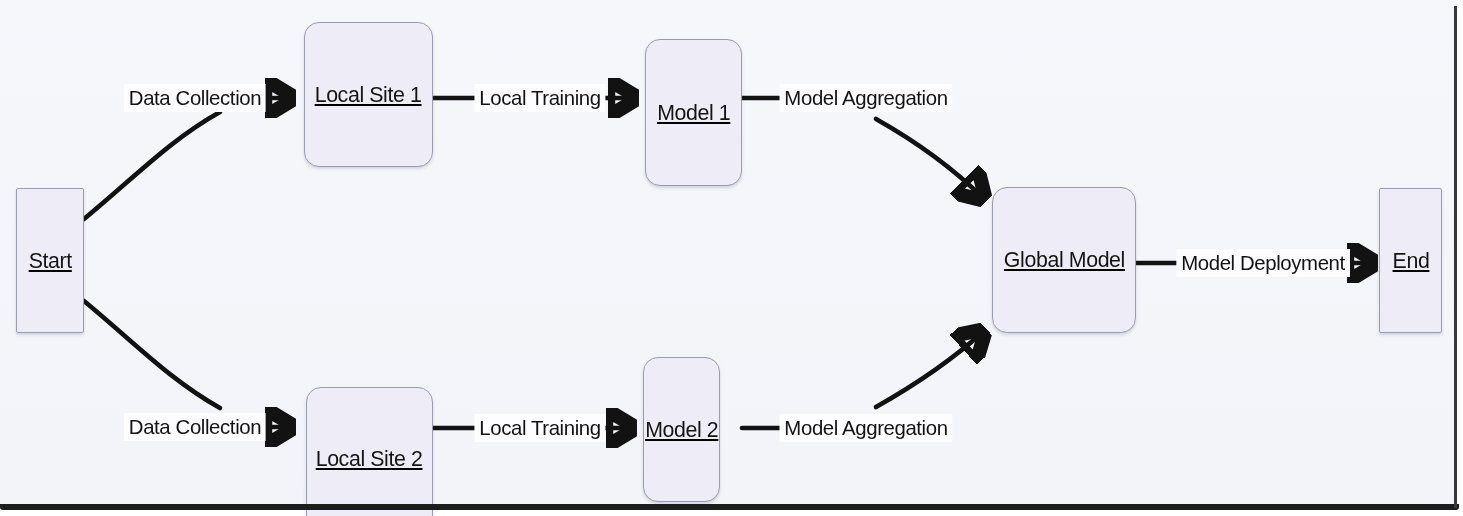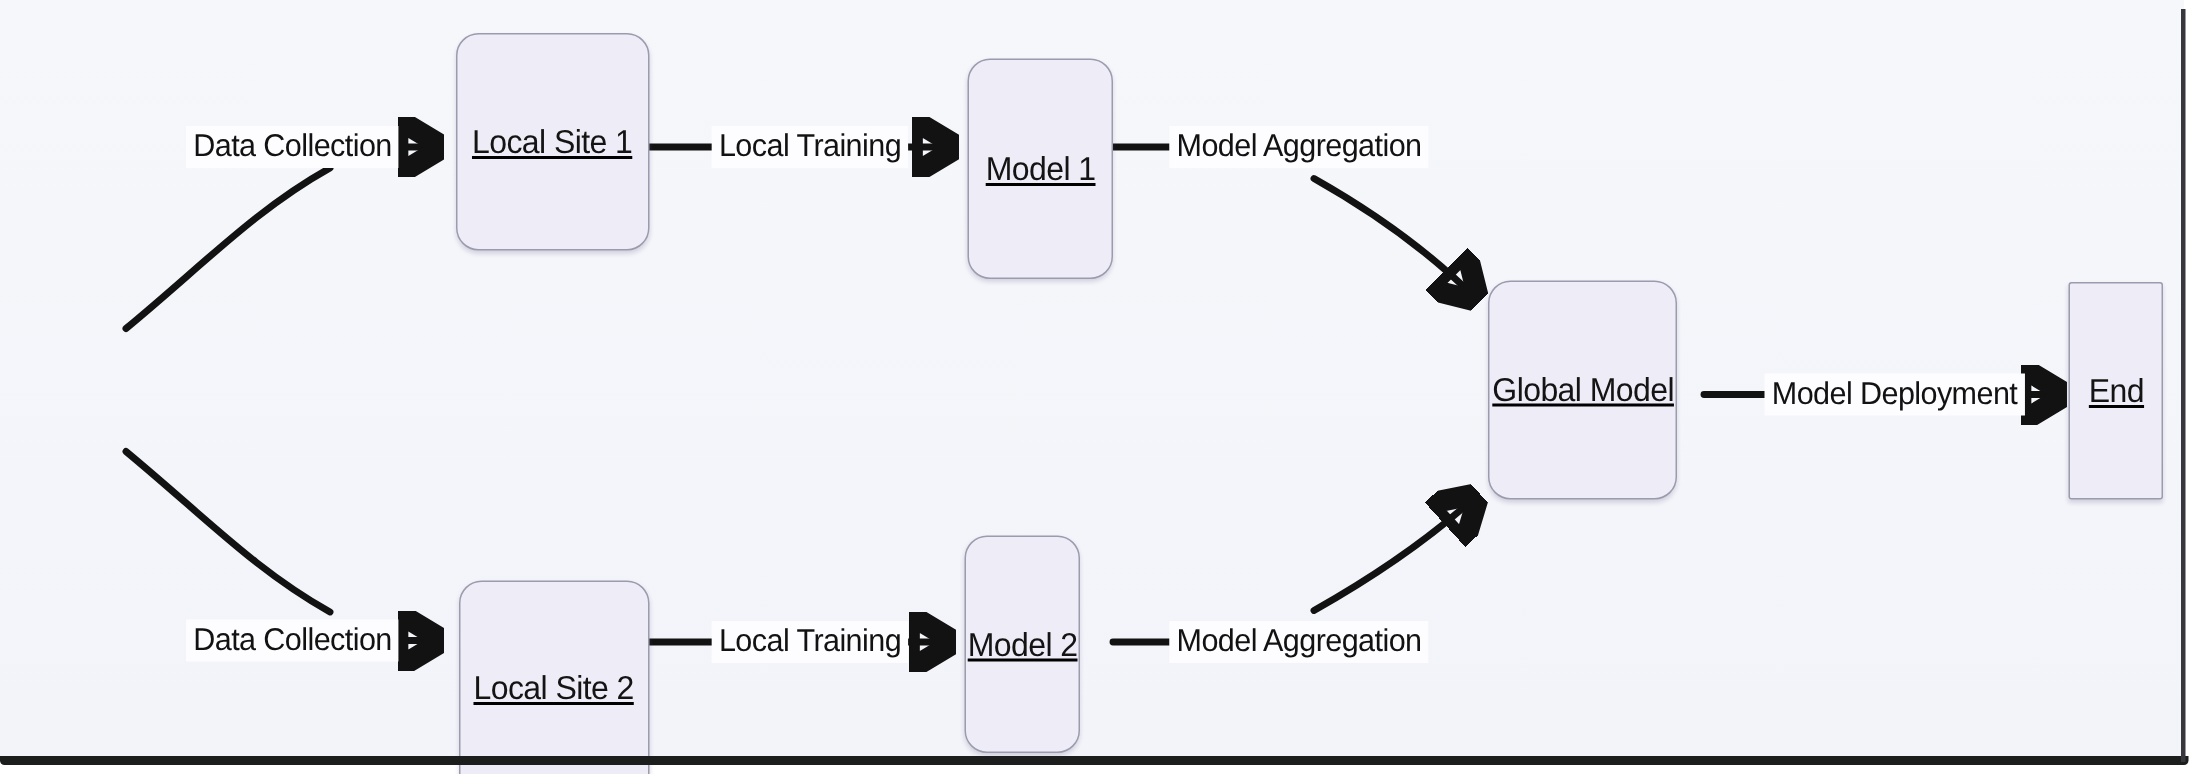--- a/index.html
+++ b/index.html
@@ -45,21 +45,21 @@
     letter-spacing: -0.4px;
     color: #141414;
     white-space: nowrap;
     transform: scaleX(0.97);
   }
   #n-start  { left: 16px;   top: 188px; width: 68px;  height: 145px; border-radius: 2px;  }
   #n-site1  { left: 304px;  top: 22px;  width: 129px; height: 145px; border-radius: 15px; }
   #n-model1 { left: 645px;  top: 39px;  width: 97px;  height: 147px; border-radius: 15px; }
   #n-site2  { left: 306px;  top: 354px; width: 127px; height: 143px; border-radius: 15px; margin-top: 33px; }
   #n-model2 { left: 643px;  top: 357px; width: 77px;  height: 145px; border-radius: 15px; }
-  #n-global { left: 992px;  top: 187px; width: 126px; height: 146px; border-radius: 15px; }
+  #n-global { left: 992px;  top: 187px; width: 144px; height: 146px; border-radius: 15px; }
   #n-end    { left: 1379px; top: 188px; width: 63px;  height: 145px; border-radius: 2px;  }
   .elabel {
     position: absolute;
     transform: translate(-50%, -50%) scaleX(0.97);
     font-size: 21px;
     letter-spacing: -0.4px;
     color: #121212;
     background: var(--labelbg, #fdfdff);
     padding: 2px 5px;
     white-space: nowrap;
@@ -103,20 +103,23 @@
     <path d="M742 98 L792 98"></path>
     <path d="M876 119 C915 141 951 166 984 199" marker-end="url(#arrow)"></path>
     <path d="M84 301 C136 344 170 380 220 408"></path>
     <path d="M258 427 L293 427" marker-end="url(#arrow)"></path>
     <path d="M433 428 L634 428" marker-end="url(#arrow)"></path>
     <path d="M742 428 L792 428"></path>
     <path d="M876 407 C915 385 951 361 984 331" marker-end="url(#arrow)"></path>
     <path d="M1136 263 L1375 263" marker-end="url(#arrow)"></path>
   </svg>
 
+  <div class="node" id="n-start">
+    <span>Start</span>
+  </div>
   <div class="node" id="n-site1">
     <span>Local Site 1</span>
   </div>
   <div class="node" id="n-model1">
     <span>Model 1</span>
   </div>
   <div class="node" id="n-site2">
     <span>Local Site 2</span>
   </div>
   <div class="node" id="n-model2">

